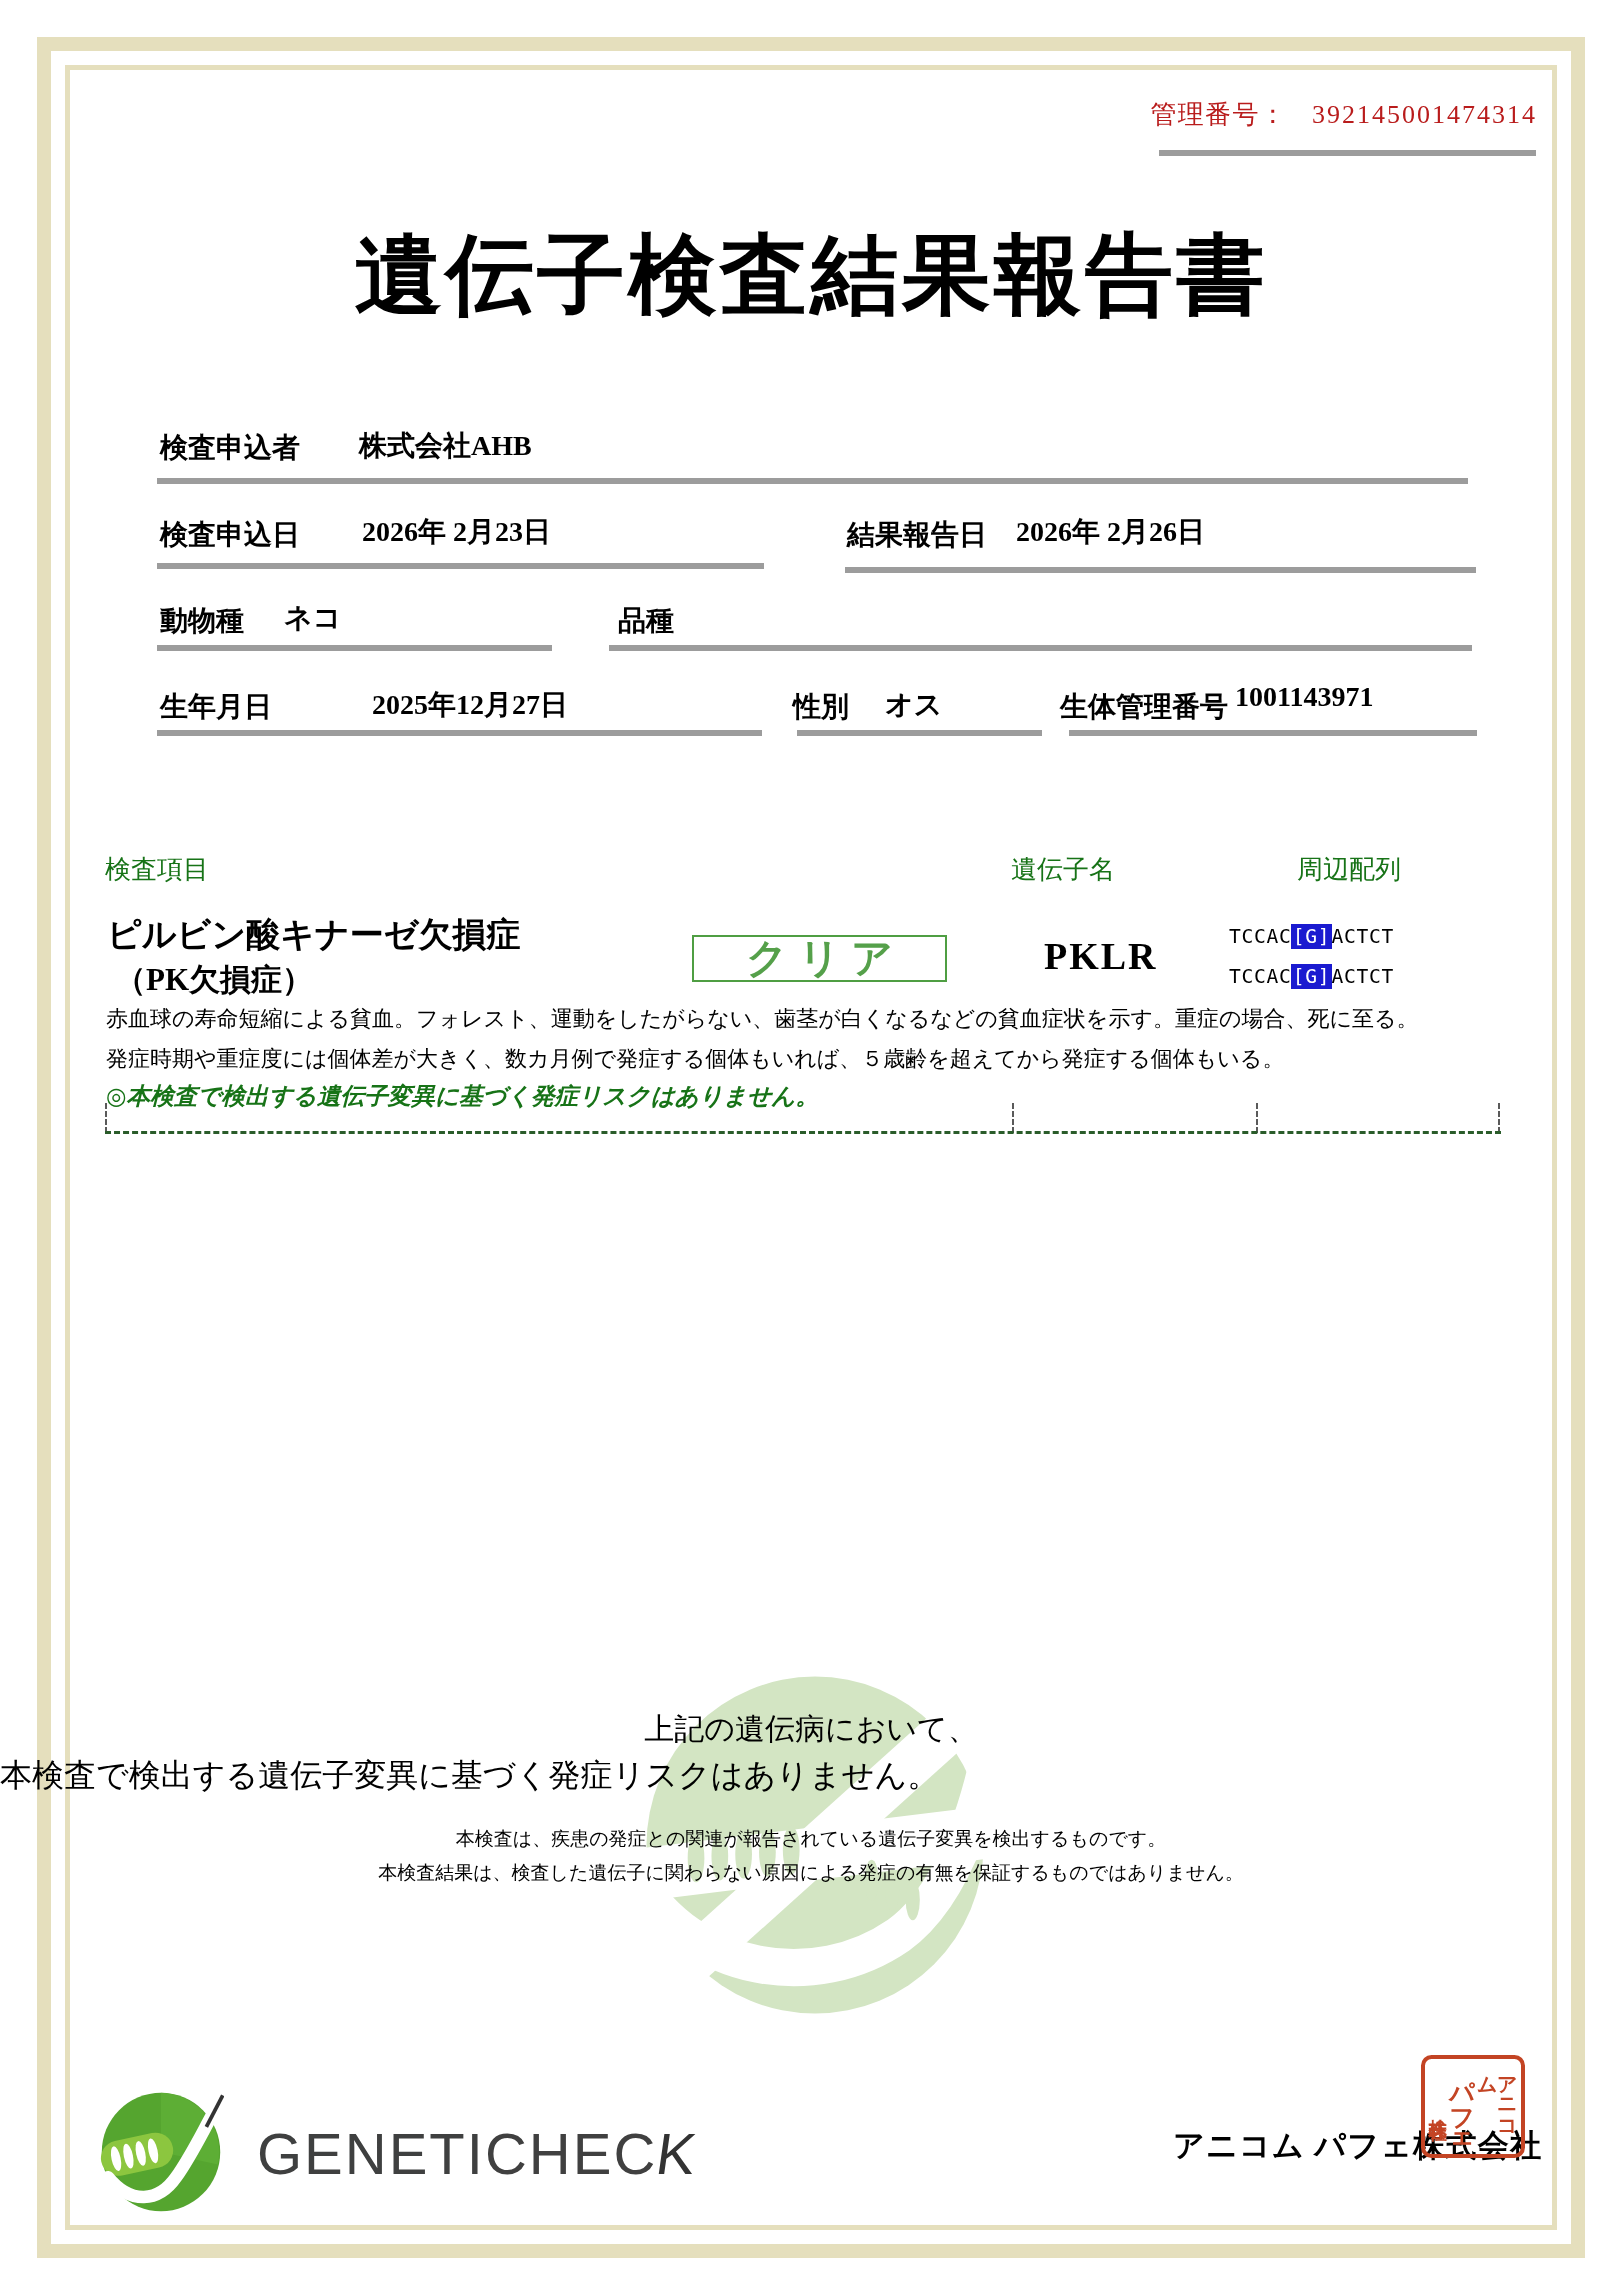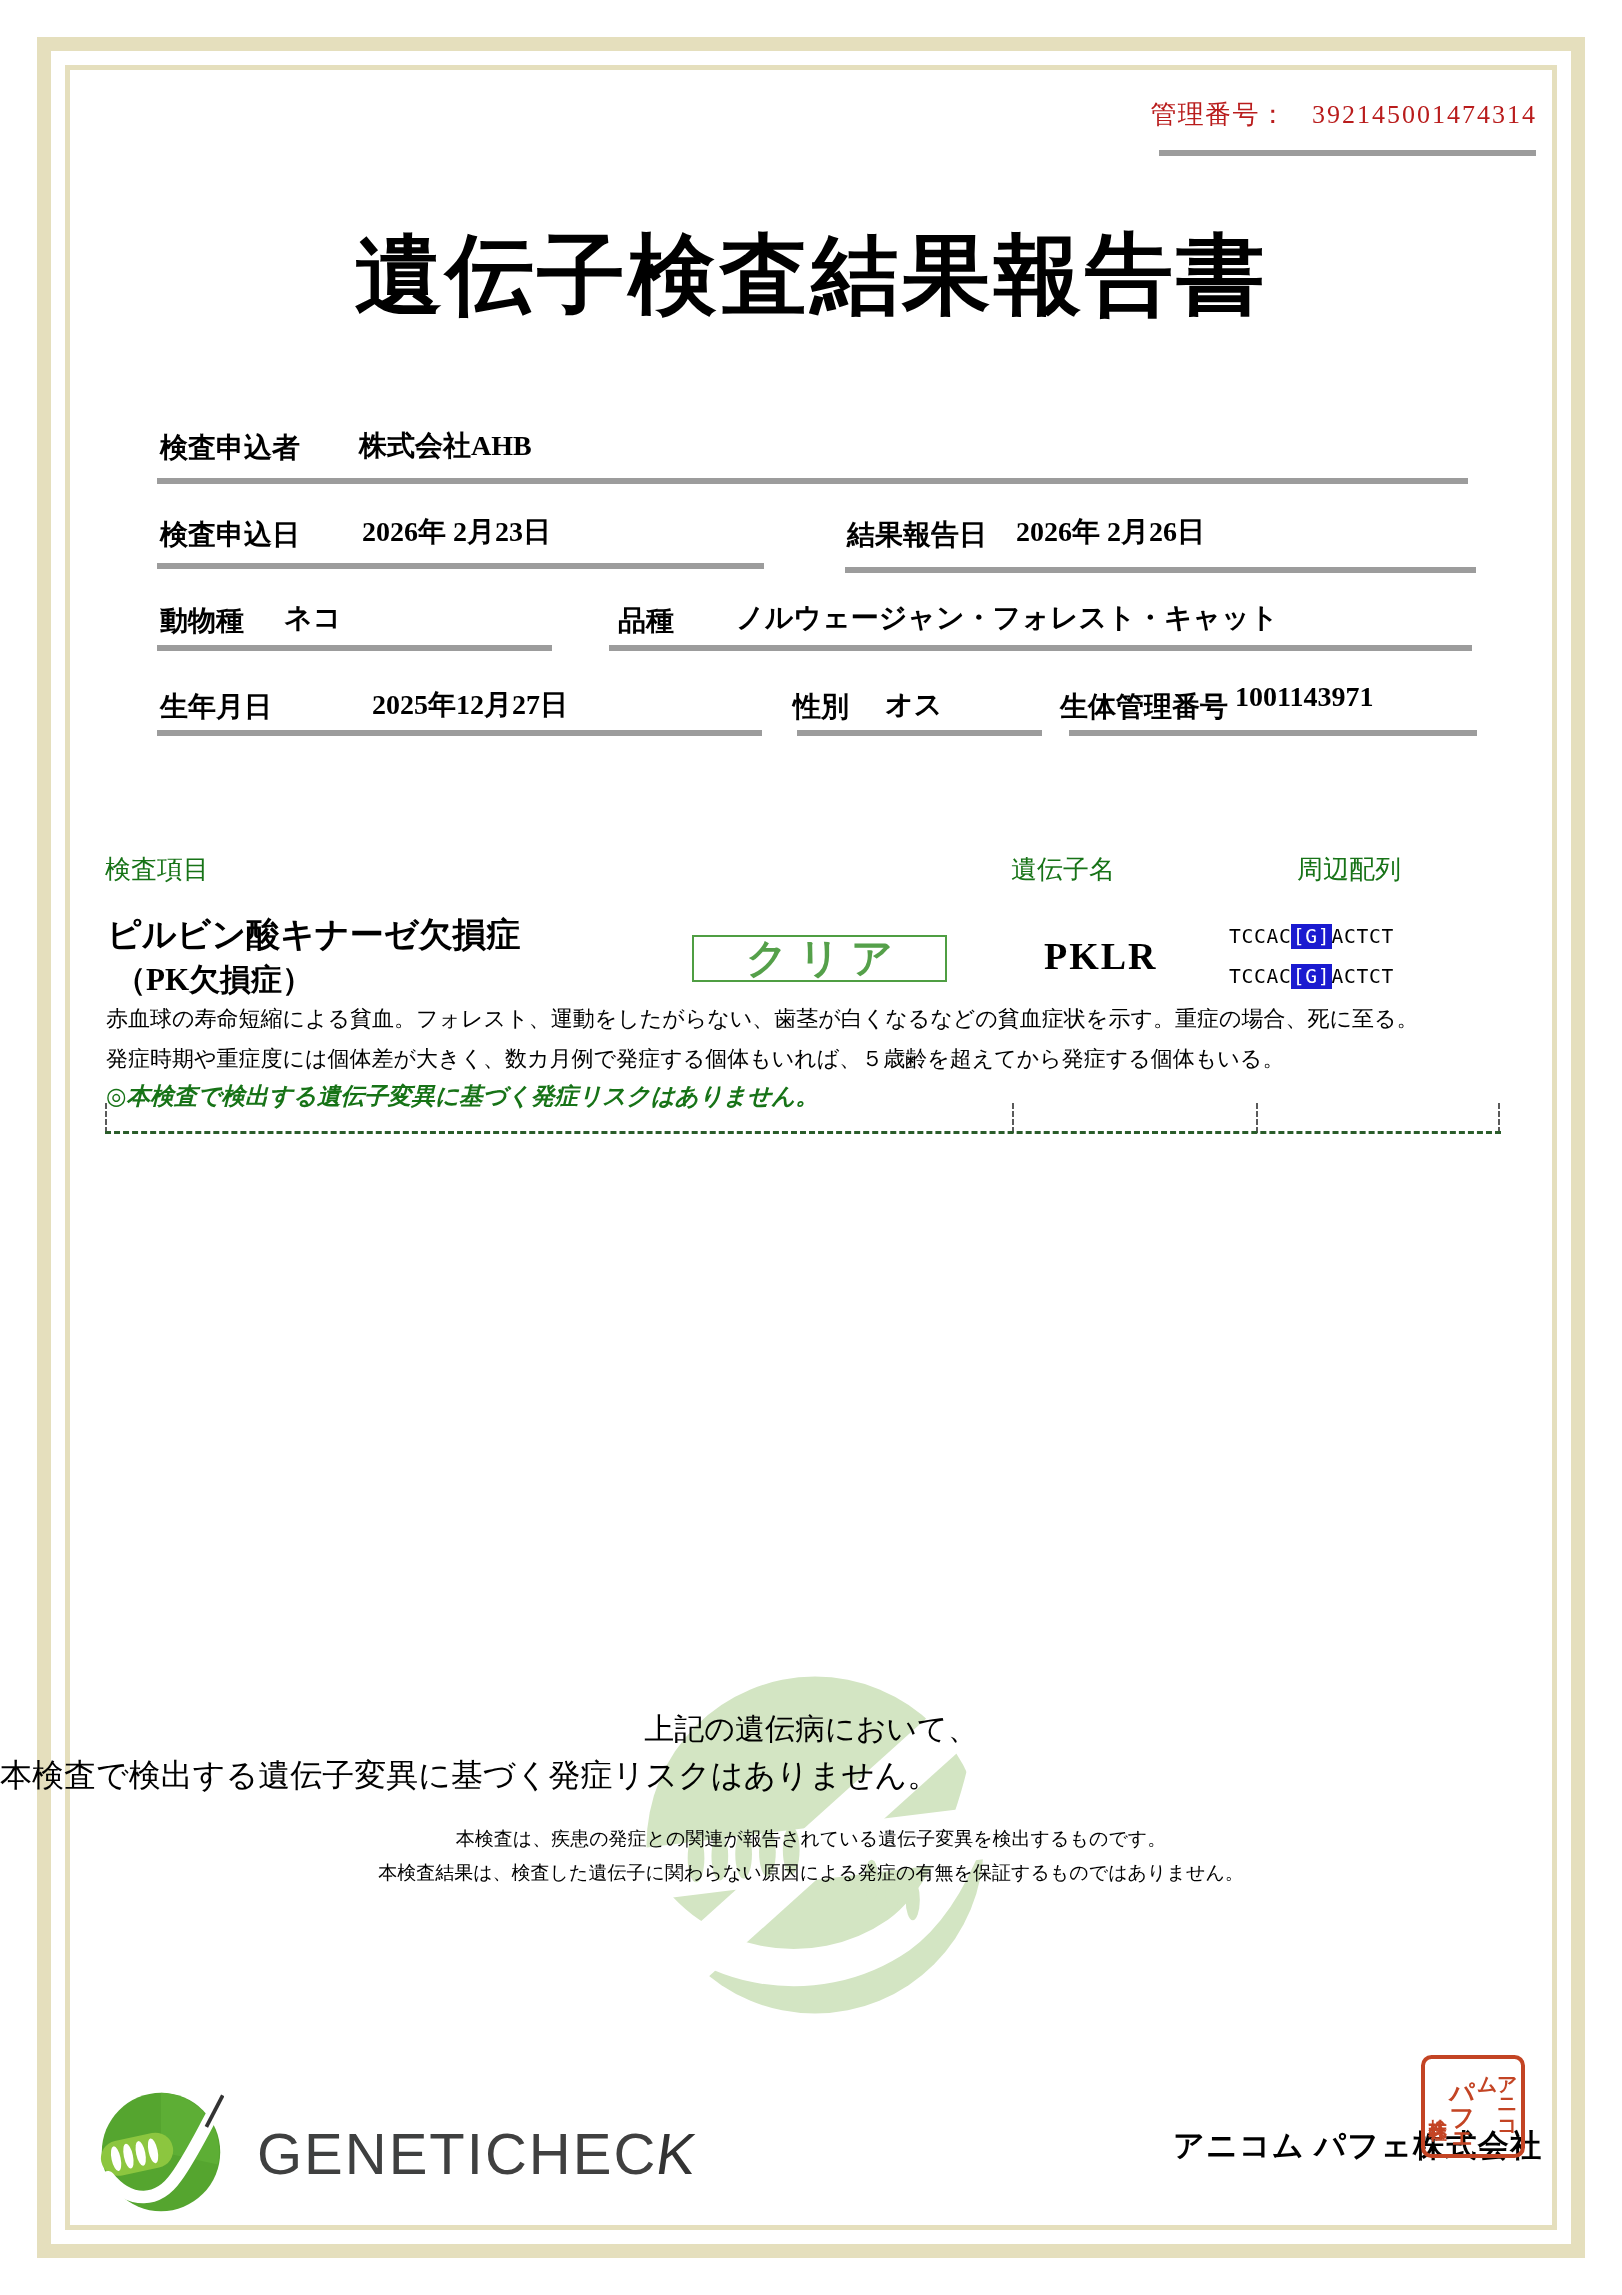--- a/index.html
+++ b/index.html
@@ -118,21 +118,20 @@
   <div class="abs val" style="left:362px;top:513px;">2026年 2月23日</div>
   <div class="abs uline" style="left:157px;top:563px;width:607px;"></div>
   <div class="abs lbl" style="left:847px;top:516px;">結果報告日</div>
   <div class="abs val" style="left:1016px;top:513px;">2026年 2月26日</div>
   <div class="abs uline" style="left:845px;top:567px;width:631px;"></div>
 
   <div class="abs lbl" style="left:160px;top:602px;">動物種</div>
   <div class="abs val" style="left:284px;top:599px;">ネコ</div>
   <div class="abs uline" style="left:157px;top:645px;width:395px;"></div>
   <div class="abs lbl" style="left:618px;top:602px;">品種</div>
-  <div class="abs val" style="left:736px;top:599px;">ノルウェージャン・フォレスト・キャット</div>
   <div class="abs uline" style="left:609px;top:645px;width:863px;"></div>
 
   <div class="abs lbl" style="left:160px;top:688px;">生年月日</div>
   <div class="abs val" style="left:372px;top:686px;">2025年12月27日</div>
   <div class="abs uline" style="left:157px;top:730px;width:605px;"></div>
   <div class="abs lbl" style="left:793px;top:688px;">性別</div>
   <div class="abs val" style="left:885px;top:686px;">オス</div>
   <div class="abs uline" style="left:797px;top:730px;width:245px;"></div>
   <div class="abs lbl" style="left:1060px;top:688px;">生体管理番号</div>
   <div class="abs val" style="left:1235px;top:681px;">1001143971</div>

